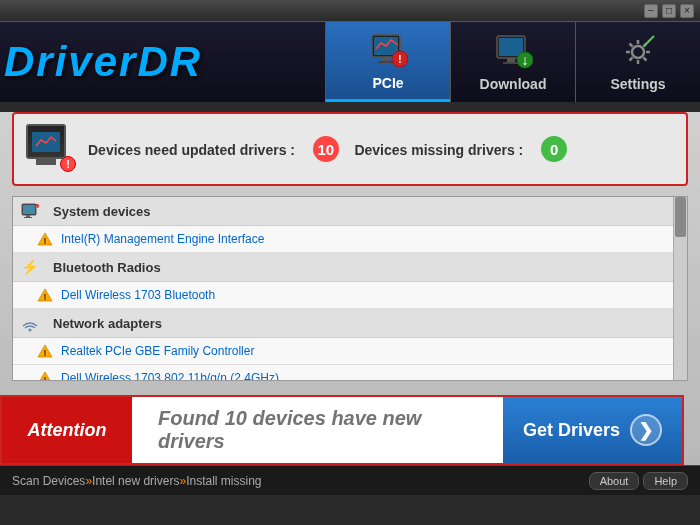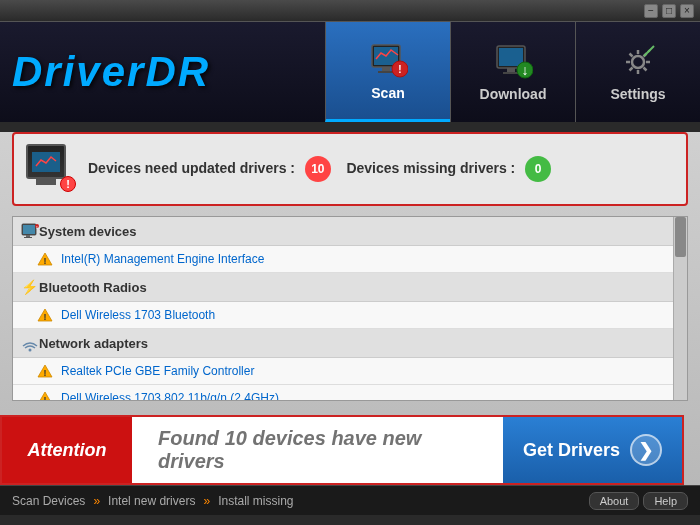--- a/index.html
+++ b/index.html
@@ -33,24 +33,24 @@
       justify-content: center;
       font-size: 10px;
       color: #222;
       cursor: pointer;
       border: 1px solid #666;
     }
 
     
     .header {
       background: linear-gradient(to bottom, #1a1a2e, #0d0d1a);
-      height: 100px;
-      display: flex;
-      align-items: center;
-      padding-left: 12px;
+      height: 80px;
+      display: flex;
+      align-items: center;
+      padding-left: 4px;
       position: relative;
     }
     .logo {
       font-size: 42px;
       font-weight: bold;
       color: white;
       font-style: italic;
       text-shadow: 2px 2px 4px rgba(0,0,0,0.8);
       letter-spacing: 2px;
     }
@@ -175,23 +175,23 @@
       flex: 1;
     }
     .badge-count {
       display: inline-flex;
       align-items: center;
       justify-content: center;
       width: 26px;
       height: 26px;
       border-radius: 50%;
       font-weight: bold;
-      font-size: 12px;
+      font-size: 15px;
       color: white;
-      margin-left: 6px;
+      margin-left: 14px;
     }
     .badge-red { background: #ff4444; }
     .badge-green { background: #44bb44; }
 
     
     .device-list-container {
       margin: 0 12px;
       background: #f0f0f0;
       border: 1px solid #999;
       height: 185px;
@@ -210,21 +210,21 @@
 
     .device-category {
       display: flex;
       align-items: center;
       padding: 5px 8px;
       background: #e0e0e0;
       border-bottom: 1px solid #ccc;
       font-weight: bold;
       font-size: 13px;
       color: #333;
-      gap: 0;
+      gap: 14px;
     }
     .device-item {
       display: flex;
       align-items: center;
       padding: 5px 8px 5px 24px;
       border-bottom: 1px solid #ddd;
       font-size: 12px;
       gap: 8px;
       background: #f8f8f8;
     }
@@ -312,21 +312,21 @@
       background: #1a1a1a;
       height: 30px;
       display: flex;
       align-items: center;
       justify-content: space-between;
       padding: 0 12px;
       border-top: 1px solid #444;
     }
     .footer-left {
       display: flex;
-      gap: 8px;
+      gap: 0;
       font-size: 12px;
       color: #aaa;
     }
     .footer-chevron {
       color: #ff8800;
       font-size: 12px;
     }
     .footer-right {
       display: flex;
       align-items: center;
@@ -383,21 +383,21 @@
         <svg width="40" height="40" viewBox="0 0 40 40">
           <rect x="4" y="4" width="28" height="22" rx="2" fill="#222" stroke="#555" stroke-width="1.5"></rect>
           <rect x="6" y="6" width="24" height="18" fill="#1a6090"></rect>
           <polyline points="8,18 13,12 18,15 23,9 30,14" fill="none" stroke="#ff4444" stroke-width="1.5"></polyline>
           <rect x="14" y="26" width="8" height="4" fill="#555"></rect>
           <rect x="10" y="30" width="16" height="2" fill="#444"></rect>
           <circle cx="32" cy="28" r="8" fill="#cc2222" stroke="#aa1111" stroke-width="1"></circle>
           <text x="32" y="32" text-anchor="middle" fill="white" font-size="10" font-weight="bold">!</text>
         </svg>
       </div>
-      <span>Scan</span>
+      <span>PCIe</span>
     </div>
 
     <div class="nav-tab">
       <div class="nav-tab-icon">
         <svg width="40" height="40" viewBox="0 0 40 40">
           <rect x="4" y="4" width="28" height="22" rx="2" fill="#222" stroke="#555" stroke-width="1.5"></rect>
           <rect x="6" y="6" width="24" height="18" fill="#1a6090"></rect>
           <rect x="14" y="26" width="8" height="4" fill="#555"></rect>
           <rect x="10" y="30" width="16" height="2" fill="#444"></rect>
           <circle cx="32" cy="28" r="8" fill="#228822" stroke="#116611" stroke-width="1"></circle>

